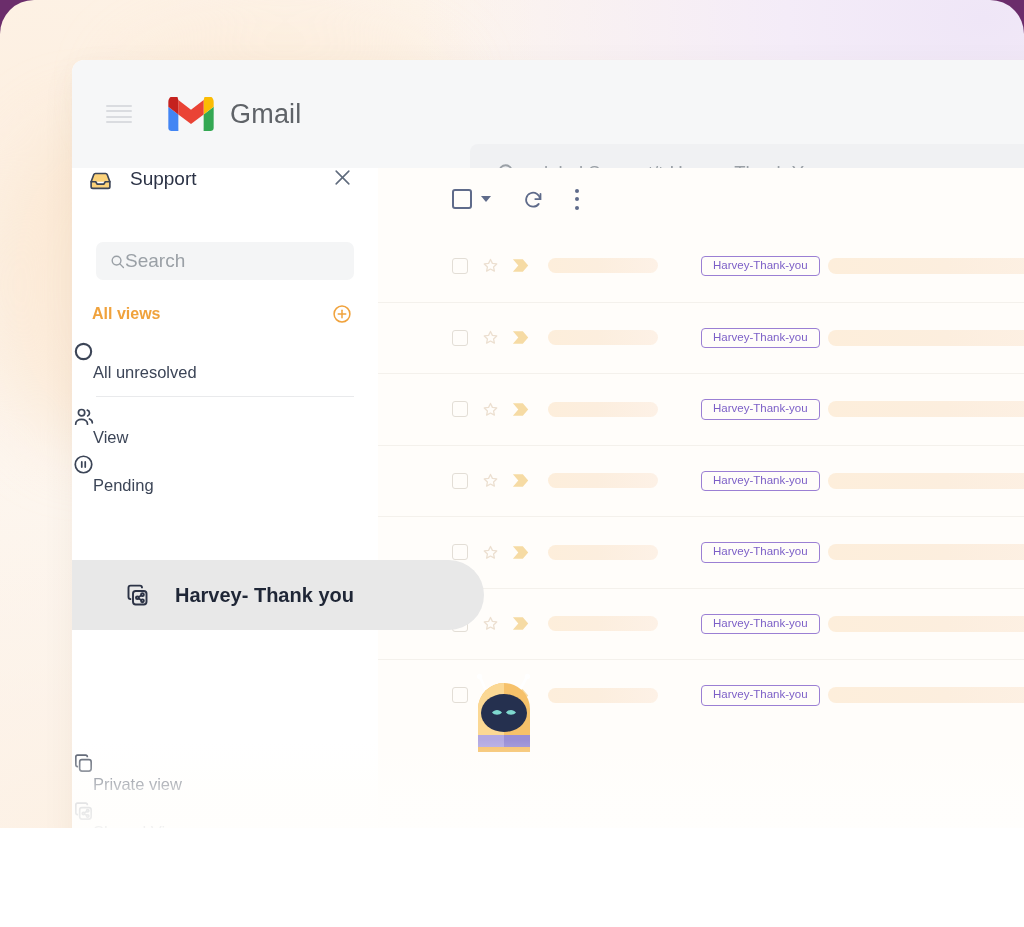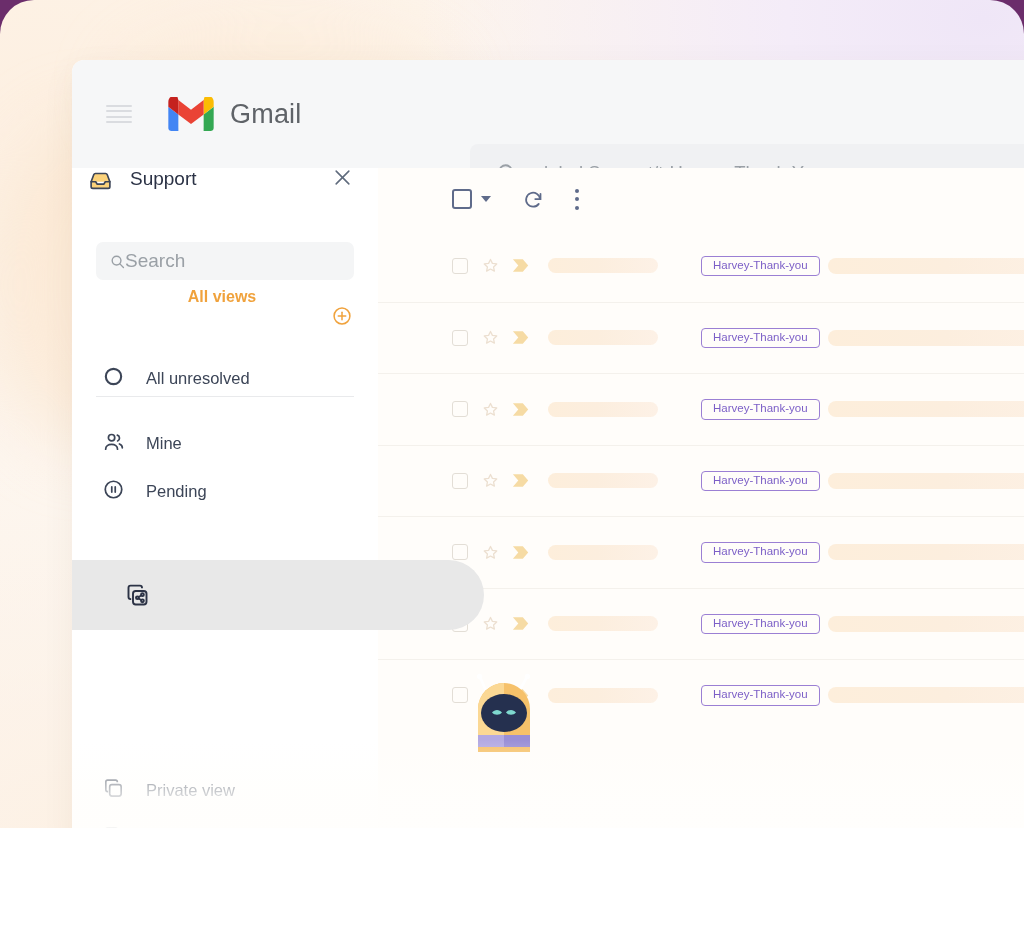--- a/index.html
+++ b/index.html
@@ -127,30 +127,29 @@
     display: flex; align-items: center;
   }
   #side-search .s-icon { margin-left: 14px; width: 15px; height: 15px; color: #9aa0a6; }
   #side-search .ph { font-size: 19px; color: #9aa0a6; }
 
   .views-head {
     display: flex; align-items: center;
     padding: 0 26px 0 20px;
     height: 52px;
     margin-top: 8px;
-    flex-direction: column;
   }
   .views-head .lbl { font-size: 16px; font-weight: bold; color: #f0a23c; }
   .views-head .plus { margin-left: auto; width: 20px; height: 20px; color: #f0a23c; cursor: pointer; }
 
   .nav-item {
-    display: flex; align-items: flex-end;
+    display: flex; align-items: flex-start;
     height: 48px;
-    padding-left: 30px;
     cursor: pointer;
+    flex-direction: column;
   }
   .nav-item .ic { width: 23px; height: 23px; color: #3c4557; flex: 0 0 23px; }
   .nav-item .lb {
     margin-left: 21px;
     font-size: 16.5px;
     color: #3c4557;
   }
 
   .divider { height: 1px; background: #e9eaec; margin: 8px 24px; }
 
@@ -456,21 +455,21 @@
 
 
 
       <div class="nav-item">
         <svg class="ic" viewBox="0 0 24 24" fill="none" stroke="currentColor" stroke-width="1.8" stroke-linecap="round">
           <circle cx="10" cy="8" r="3.3"></circle>
           <path d="M3.8 20c0-3.2 2.7-5.1 6.2-5.1s6.2 1.9 6.2 5.1"></path>
           <path d="M16 5.4a3.2 3.2 0 0 1 .3 6"></path>
           <path d="M18.2 14.6c1.8.6 3 2 3 4"></path>
         </svg>
-        <div class="lb">Mine</div>
+        <div class="lb">View</div>
       </div>
 
       <div class="nav-item">
         <svg class="ic" viewBox="0 0 24 24" fill="none" stroke="currentColor" stroke-width="1.8" stroke-linecap="round">
           <circle cx="12" cy="12" r="8.6"></circle>
           <line x1="10.2" y1="9.3" x2="10.2" y2="14.7"></line>
           <line x1="13.8" y1="9.3" x2="13.8" y2="14.7"></line>
         </svg>
         <div class="lb">Pending</div>
       </div>
@@ -502,20 +501,21 @@
     <div id="harvey-row">
       <svg class="ic" viewBox="0 0 24 24" fill="none" stroke="currentColor" stroke-width="1.7" stroke-linejoin="round">
         <rect x="8" y="8" width="12" height="12" rx="2.4"></rect>
         <path d="M16 5.6V5a1.8 1.8 0 0 0-1.8-1.8H5.8A1.8 1.8 0 0 0 4 5v8.4c0 1 .8 1.8 1.8 1.8h.6"></path>
         <circle cx="16.4" cy="11.3" r="1.25"></circle>
         <circle cx="16.4" cy="16.7" r="1.25"></circle>
         <circle cx="11.9" cy="14" r="1.25"></circle>
         <path d="M13 13.3 15.3 12" stroke-linecap="round"></path>
         <path d="M13 14.7 15.3 16" stroke-linecap="round"></path>
       </svg>
+      <div class="lb">Harvey- Thank you</div>
     </div>
 
     <svg id="robot" viewBox="0 0 68 82">
       <line x1="17" y1="20" x2="10" y2="4" stroke="#ffffff" stroke-width="2.6" stroke-linecap="round"></line>
       <line x1="48" y1="20" x2="57" y2="4" stroke="#ffffff" stroke-width="2.6" stroke-linecap="round"></line>
       <circle cx="9.6" cy="3.4" r="2.6" fill="#ffffff"></circle>
       <circle cx="57.4" cy="3.4" r="2.6" fill="#ffffff"></circle>
       <path d="M8 62V36a26 26 0 0 1 52 0v26z" fill="#f6c16a"></path>
       <path d="M8 62V36a26 26 0 0 1 26-26v52z" fill="#fbd894"></path>
       <ellipse cx="34" cy="40" rx="23" ry="19" fill="#25304f"></ellipse>

